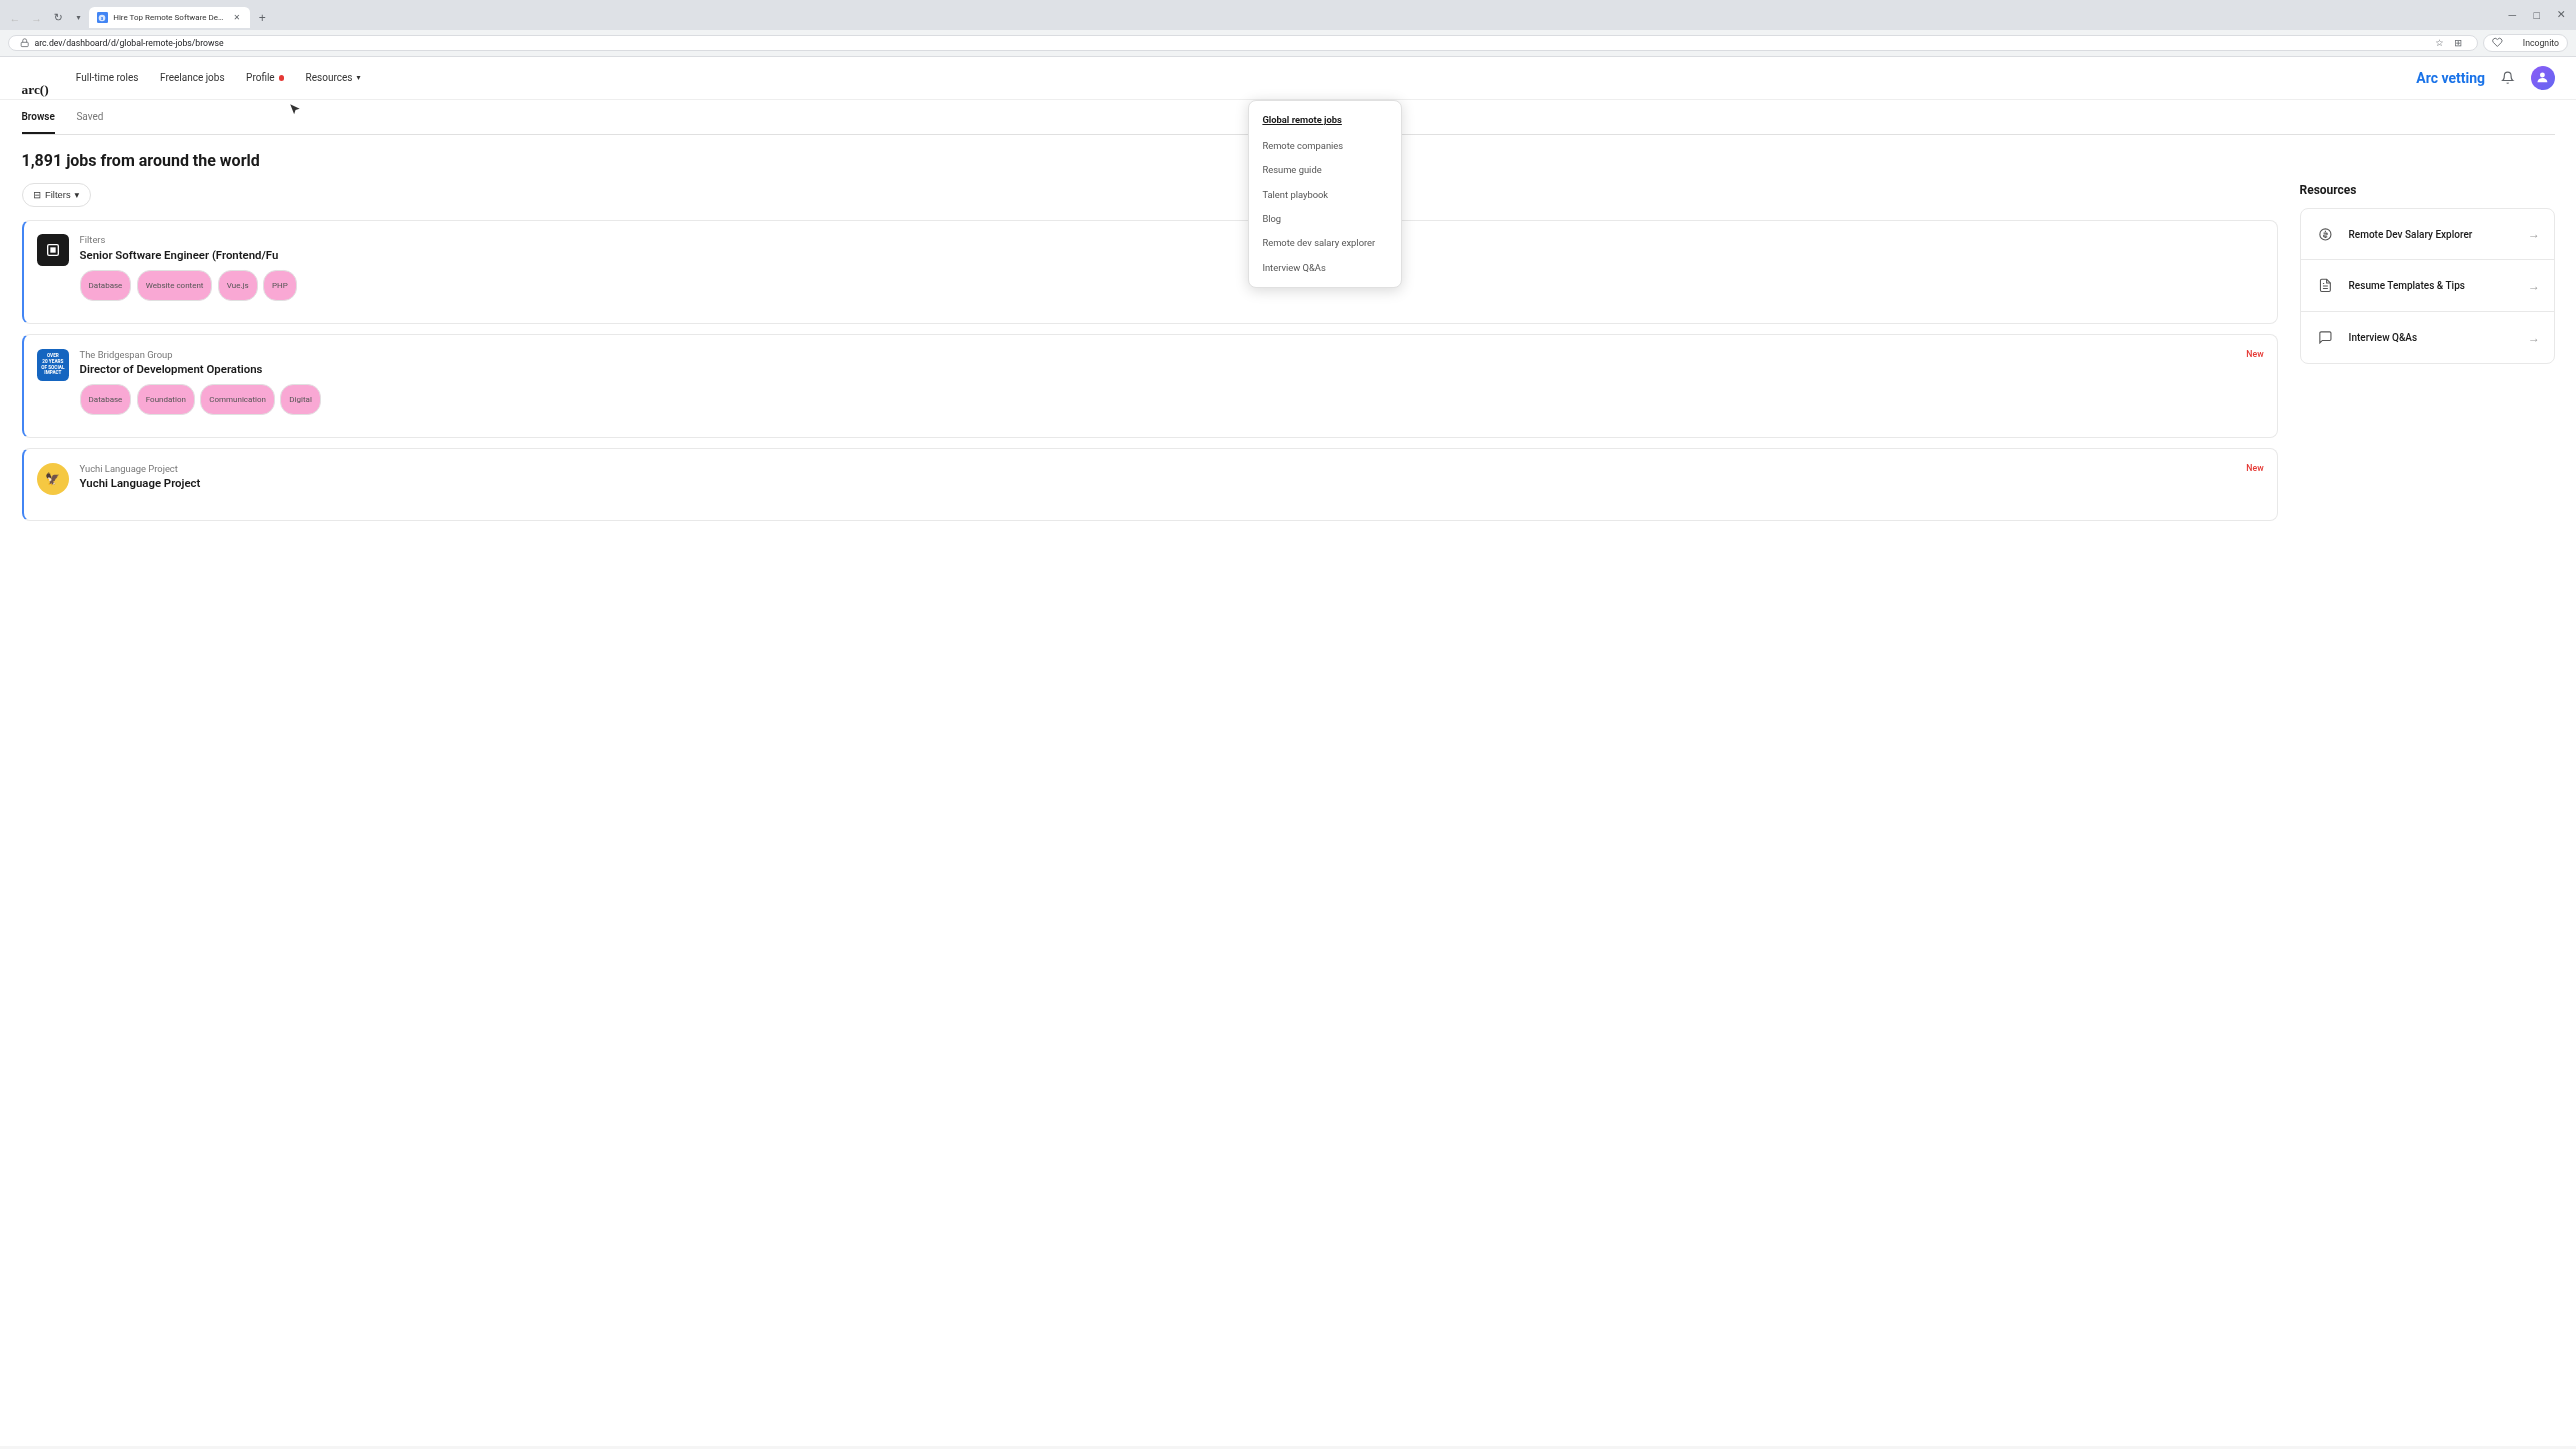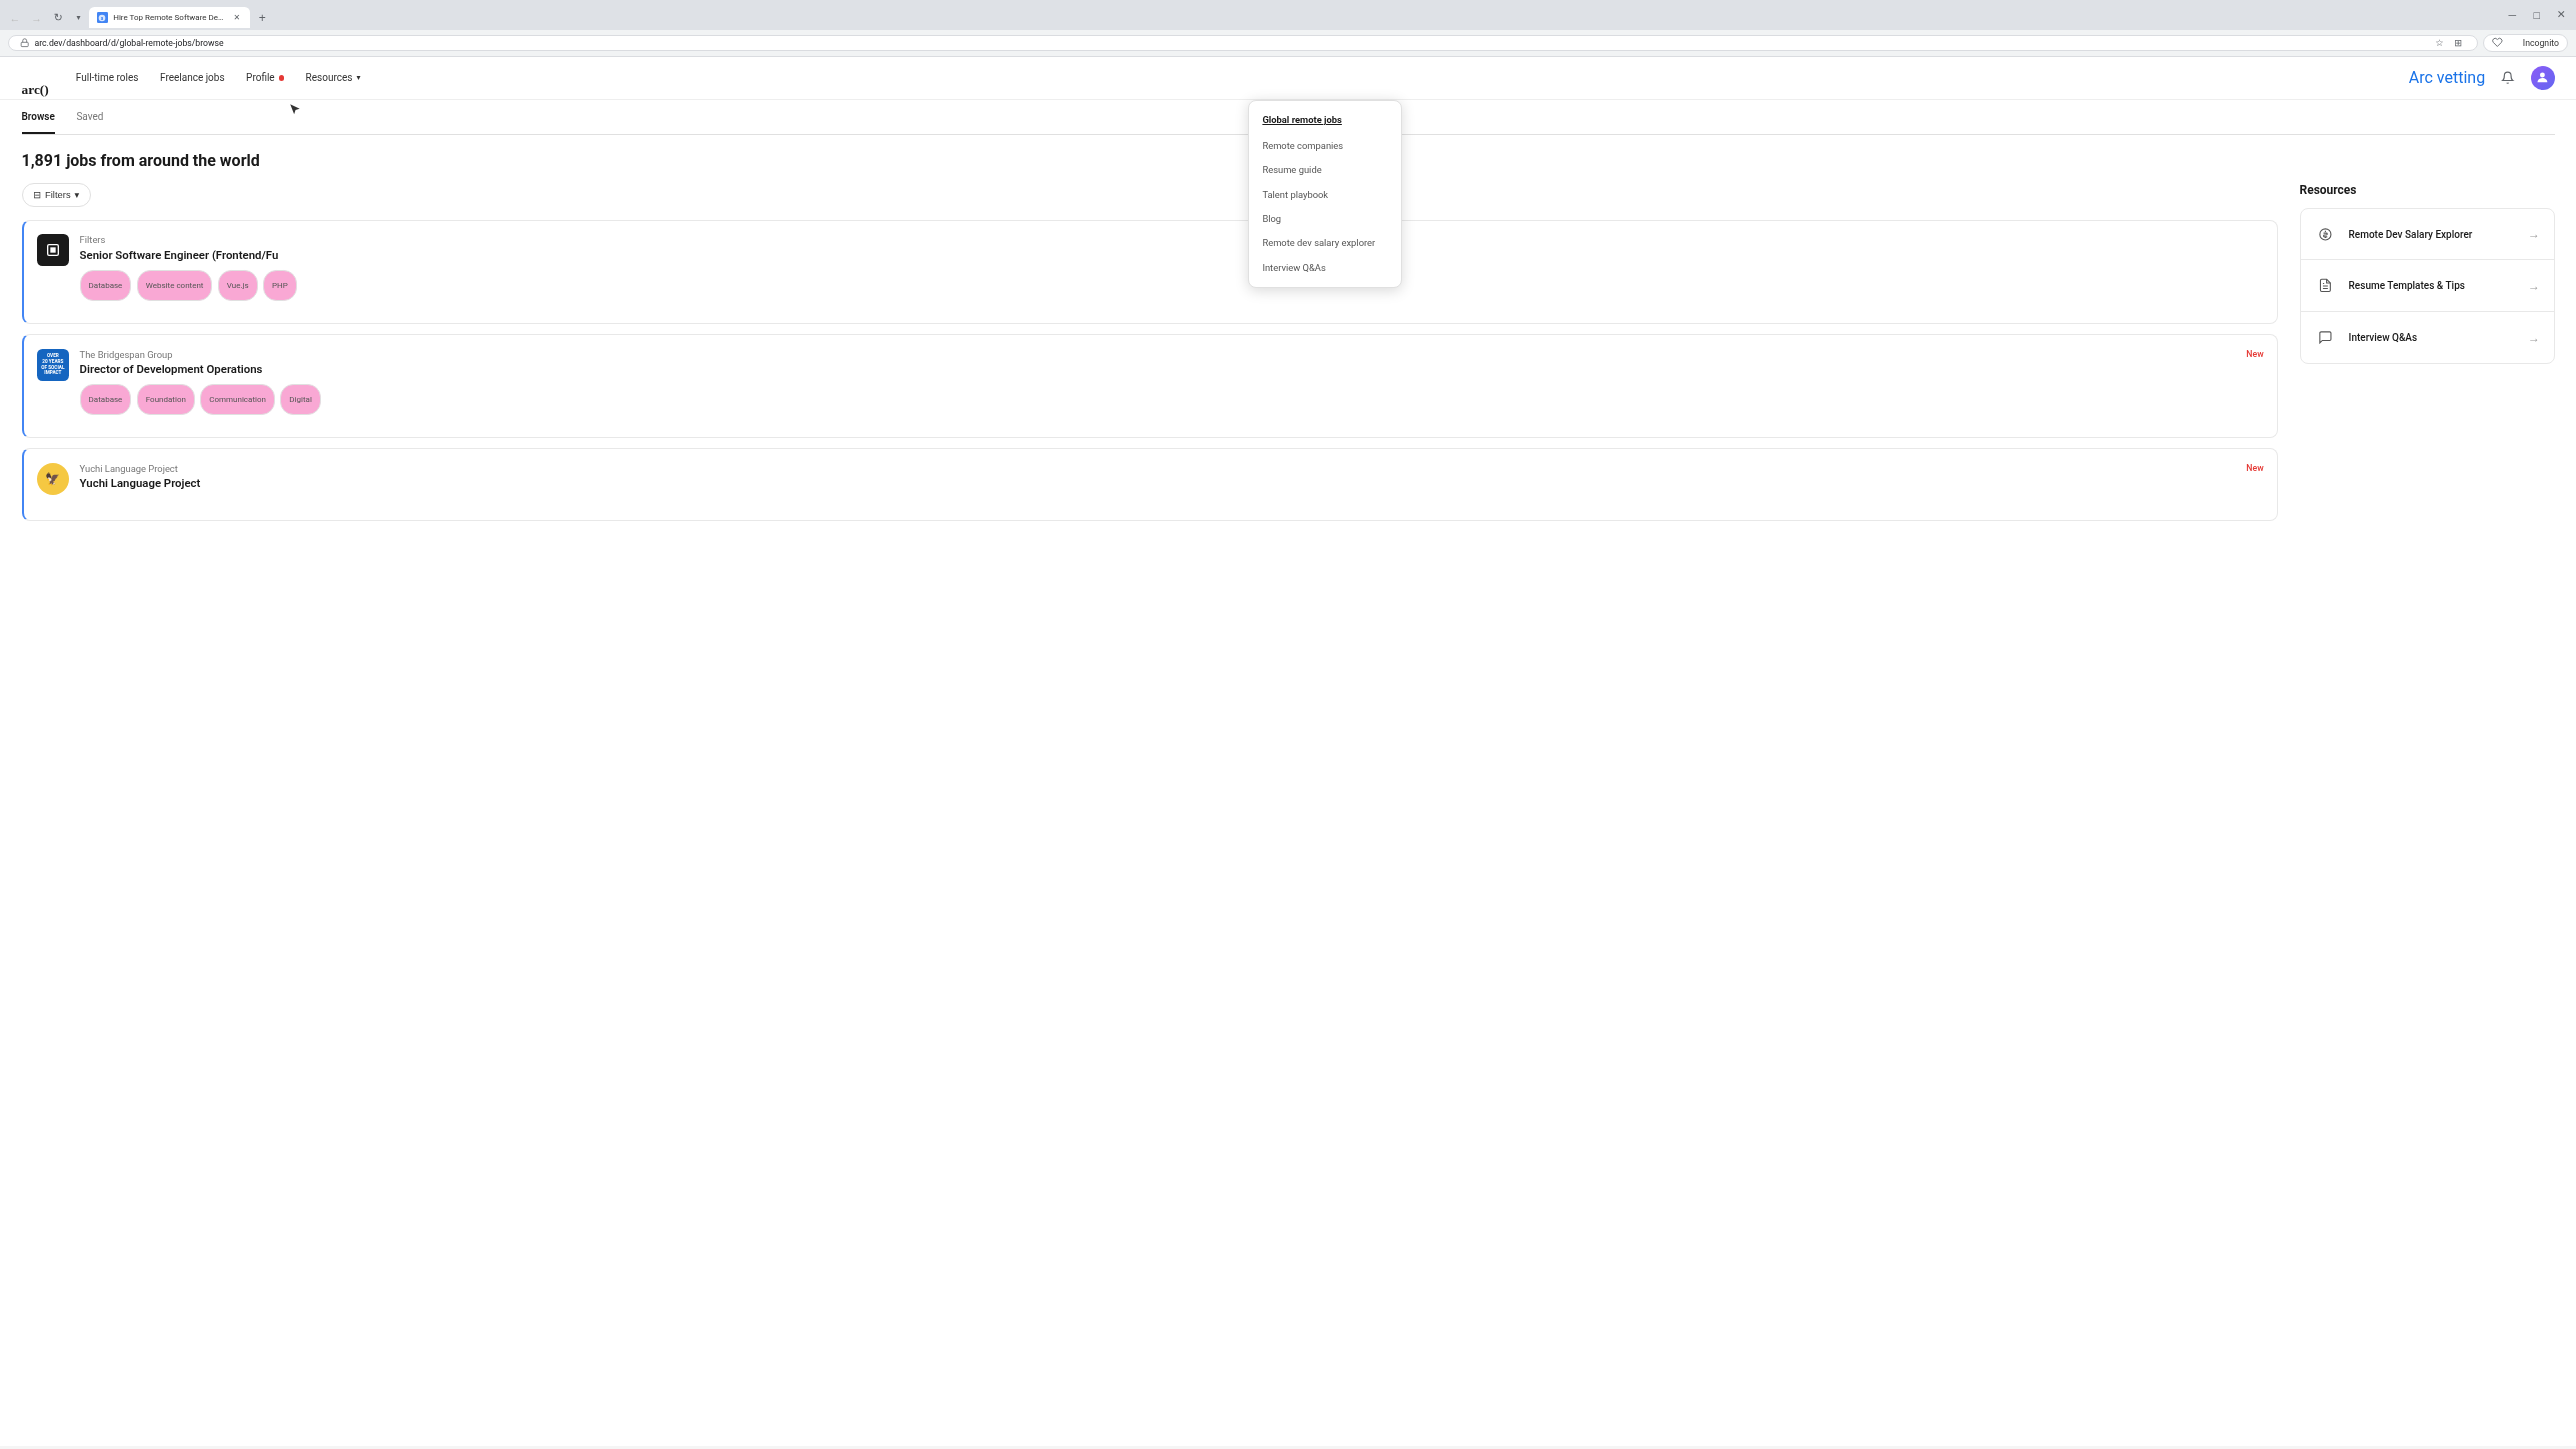--- a/index.html
+++ b/index.html
@@ -231,22 +231,22 @@
       display: inline-block;
       margin-left: 1.3px;
     }
     .nav-right {
       display: flex;
       align-items: center;
       gap: 10.7px;
     }
     .arc-vetting-link {
       color: #1a73e8;
-      font-size: 16px;
-      font-weight: 400;
+      font-size: 14px;
+      font-weight: 700;
       cursor: pointer;
     }
     .notif-btn {
       width: 24px;
       height: 24px;
       border-radius: 50%;
       border: none;
       background: transparent;
       cursor: pointer;
       display: flex;

